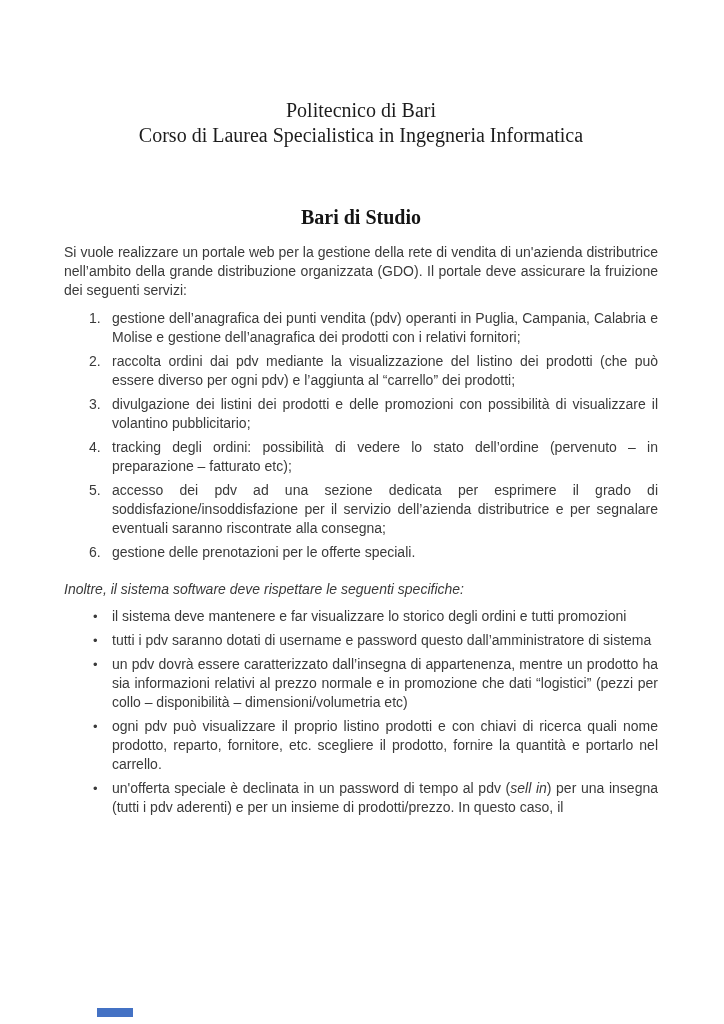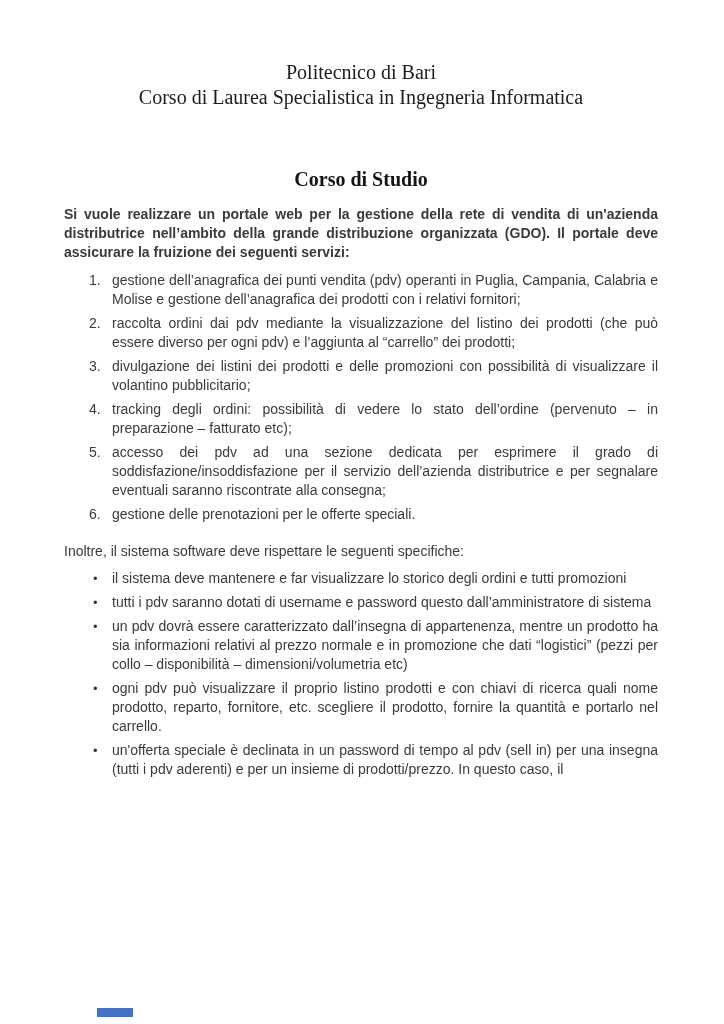--- a/index.html
+++ b/index.html
@@ -3,21 +3,21 @@
 <meta charset="utf-8">
 <style>
   * { margin:0; padding:0; box-sizing:border-box; }
   html,body { background:#ffffff; }
   body {
     width:724px; height:1024px;
     position:relative; overflow:hidden;
     font-family:"Liberation Sans", sans-serif;
   }
   .page { position:absolute; inset:0; background:#fff; }
-  .content { padding:60px 66px 0 64px; }
+  .content { padding:98px 66px 0 64px; }
 
   
   .doc-header {
     font-family:"Liberation Serif", serif;
     font-size:20px; line-height:25px;
     text-align:center; color:#1c1c1c;
   }
   .doc-title {
     font-family:"Liberation Serif", serif;
     font-size:20px; line-height:25px; font-weight:700;
@@ -25,52 +25,52 @@
     margin-top:57px;
   }
   .section-heading {
     font-family:"Liberation Serif", serif;
     font-size:16px; line-height:21px; font-weight:700;
     color:#141414; margin-top:90px;
   }
 
   
   .body-text { font-size:14px; line-height:19px; color:#3a3a3a; }
-  .intro { margin-top:13px; text-align:justify;font-weight:bold; }
-  .specs-intro { margin-top:18px; }
+  .intro { margin-top:13px; text-align:justify; }
+  .specs-intro { margin-top:18px;font-style:italic; }
 
   .num-list { margin-top:9px; }
   .num-item { display:flex; padding-left:25px; margin-bottom:5px; }
   .num-marker { width:23px; flex:none; }
   .num-text { flex:1; text-align:justify; }
 
   .bullet-list { margin-top:8px; }
   .bullet-item { display:flex; padding-left:29px; margin-bottom:5px; }
   .bullet-marker { width:19px; flex:none; font-size:13px; }
   .bullet-text { flex:1; text-align:justify; }
 
-  .it { }
+  .it { font-style:italic; }
 
   .blue-bar {
     position:absolute; left:97px; top:1008px;
     width:36px; height:9px; background:#4472c4;
   }
 </style>
 </head>
 <body>
 
 <div class="page">
   <div class="content">
 
     <div class="doc-header">
       <div>Politecnico di Bari</div>
       <div>Corso di Laurea Specialistica in Ingegneria Informatica</div>
     </div>
 
-    <div class="doc-title">Corso di Studio</div>
+    <div class="doc-title">Bari di Studio</div>
 
 
     <p class="body-text intro">Si vuole realizzare un portale web per la gestione della rete di vendita di un'azienda distributrice nell’ambito della grande distribuzione organizzata (GDO). Il portale deve assicurare la fruizione dei seguenti servizi:</p>
 
     <div class="body-text num-list">
       <div class="num-item">
         <span class="num-marker">1.</span>
         <div class="num-text">gestione dell’anagrafica dei punti vendita (pdv) operanti in Puglia, Campania, Calabria e Molise e gestione dell’anagrafica dei prodotti con i relativi fornitori;</div>
       </div>
       <div class="num-item">

